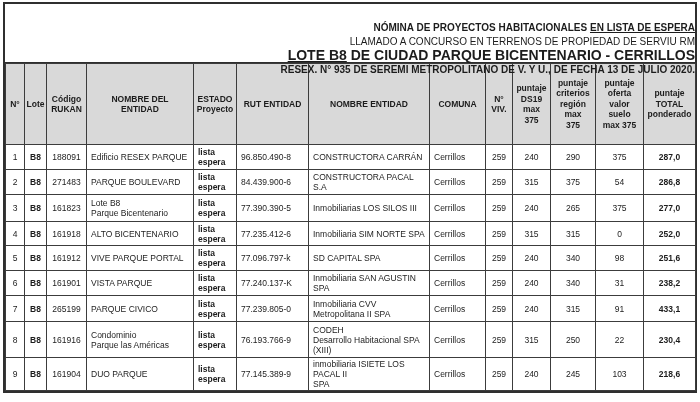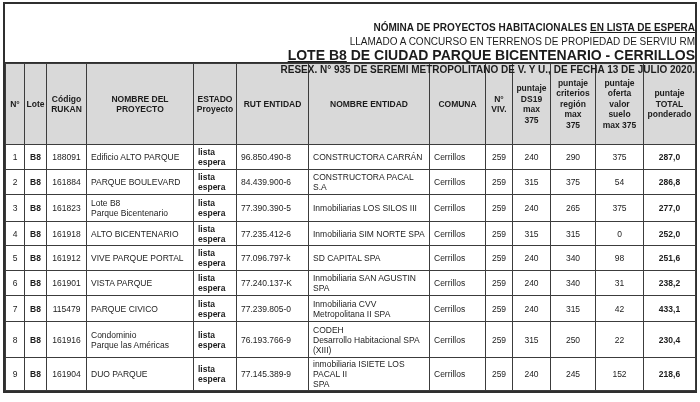--- a/index.html
+++ b/index.html
@@ -52,21 +52,21 @@
         <col style="width:48px">
       <col style="width:52px">
     </colgroup>
     <thead>
       <tr>
         <th>N°</th>
         <th>Lote</th>
         <th>Código
 RUKAN</th>
         <th>NOMBRE DEL
-PROYECTO</th>
+ENTIDAD</th>
         <th>ESTADO
 Proyecto</th>
         <th>RUT ENTIDAD</th>
         <th>NOMBRE ENTIDAD</th>
         <th>COMUNA</th>
         <th>N°
 VIV.</th>
         <th>puntaje
 DS19
 max
@@ -84,35 +84,35 @@
         <th>puntaje
 TOTAL
 ponderado</th>
       </tr>
     </thead>
     <tbody>
       <tr>
         <td class="c">1</td>
         <td class="c b">B8</td>
         <td class="c">188091</td>
-        <td>Edificio ALTO PARQUE</td>
+        <td>Edificio RESEX PARQUE</td>
         <td class="b">lista espera</td>
         <td>96.850.490-8</td>
         <td>CONSTRUCTORA CARRÁN</td>
         <td>Cerrillos</td>
         <td class="c">259</td>
         <td class="c">240</td>
         <td class="c">290</td>
         <td class="c">375</td>
         <td class="c b">287,0</td>
       </tr>
       <tr>
         <td class="c">2</td>
         <td class="c b">B8</td>
-        <td class="c">161884</td>
+        <td class="c">271483</td>
         <td>PARQUE BOULEVARD</td>
         <td class="b">lista espera</td>
         <td>84.439.900-6</td>
         <td>CONSTRUCTORA PACAL S.A</td>
         <td>Cerrillos</td>
         <td class="c">259</td>
         <td class="c">315</td>
         <td class="c">375</td>
         <td class="c">54</td>
         <td class="c b">286,8</td>
@@ -175,31 +175,31 @@
         <td>Cerrillos</td>
         <td class="c">259</td>
         <td class="c">240</td>
         <td class="c">340</td>
         <td class="c">31</td>
         <td class="c b">238,2</td>
       </tr>
       <tr>
         <td class="c">7</td>
         <td class="c b">B8</td>
-        <td class="c">115479</td>
+        <td class="c">265199</td>
         <td>PARQUE CIVICO</td>
         <td class="b">lista espera</td>
         <td>77.239.805-0</td>
         <td>Inmobiliaria CVV
 Metropolitana II SPA</td>
         <td>Cerrillos</td>
         <td class="c">259</td>
         <td class="c">240</td>
         <td class="c">315</td>
-        <td class="c">42</td>
+        <td class="c">91</td>
         <td class="c b">433,1</td>
       </tr>
       <tr>
         <td class="c">8</td>
         <td class="c b">B8</td>
         <td class="c">161916</td>
         <td>Condominio
 Parque las Américas</td>
         <td class="b">lista espera</td>
         <td>76.193.766-9</td>
@@ -219,18 +219,18 @@
         <td class="c">161904</td>
         <td>DUO PARQUE</td>
         <td class="b">lista espera</td>
         <td>77.145.389-9</td>
         <td>inmobiliaria ISIETE LOS PACAL II
 SPA</td>
         <td>Cerrillos</td>
         <td class="c">259</td>
         <td class="c">240</td>
         <td class="c">245</td>
-        <td class="c">152</td>
+        <td class="c">103</td>
         <td class="c b">218,6</td>
       </tr>
     </tbody>
   </table>
 </div>
 
 </body></html>

